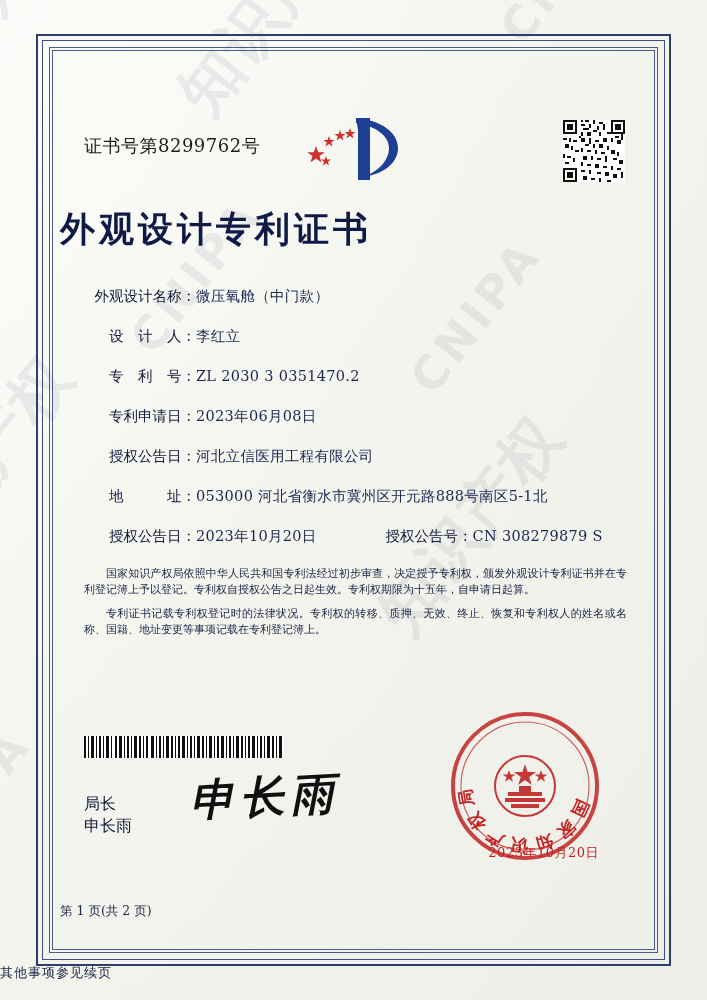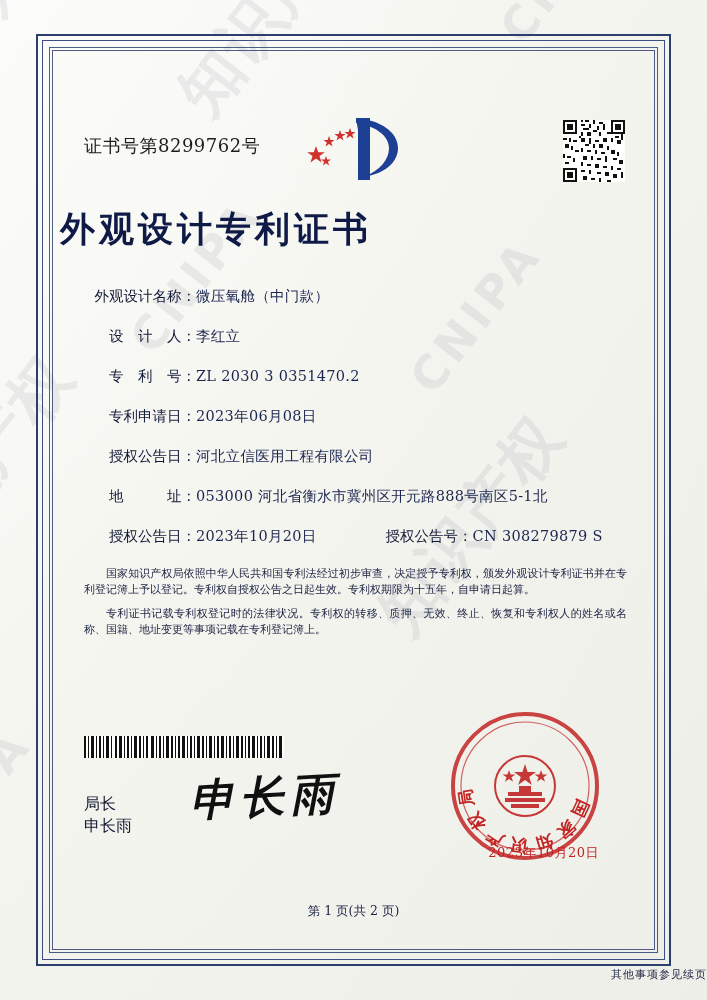--- a/index.html
+++ b/index.html
@@ -219,31 +219,31 @@
     font-size: 13px;
     color: #c22424;
     font-family: "DejaVu Serif", "Liberation Serif", serif;
     letter-spacing: .5px;
   }
 
   .page-num {
     position: absolute;
     left: 0; right: 0;
     bottom: 22px;
-    text-align: center;
+    text-align: left;
     font-size: 12.5px;
     color: #1a2242;
     font-family: "DejaVu Serif", "Liberation Serif", serif;
   }
   .footer-note {
     position: absolute;
     left: 0; right: 0;
     bottom: 18px;
-    text-align: right;
-    font-size: 11px;
+    text-align: left;
+    font-size: 13px;
     color: #1a2242;
     font-family: "DejaVu Serif", "Liberation Serif", serif;
     letter-spacing: 1px;
   }
 </style>
 </head>
 <body>
 
 <div class="page">
   <div class="paper-tint"></div>

